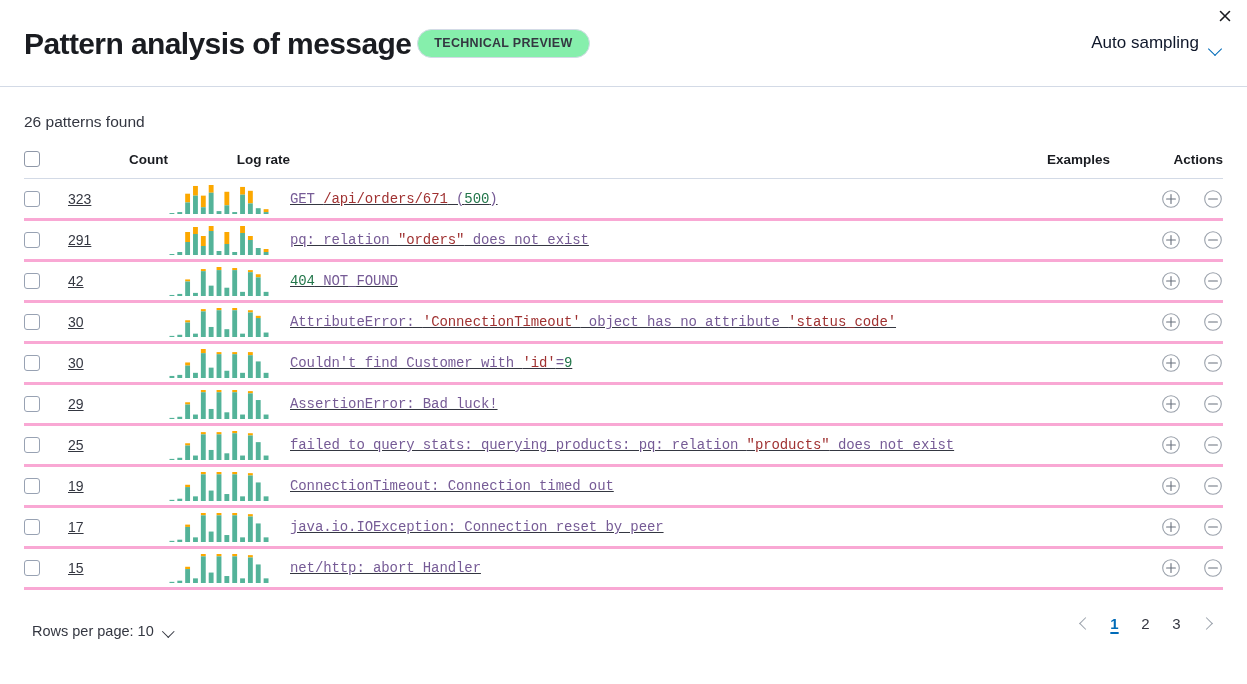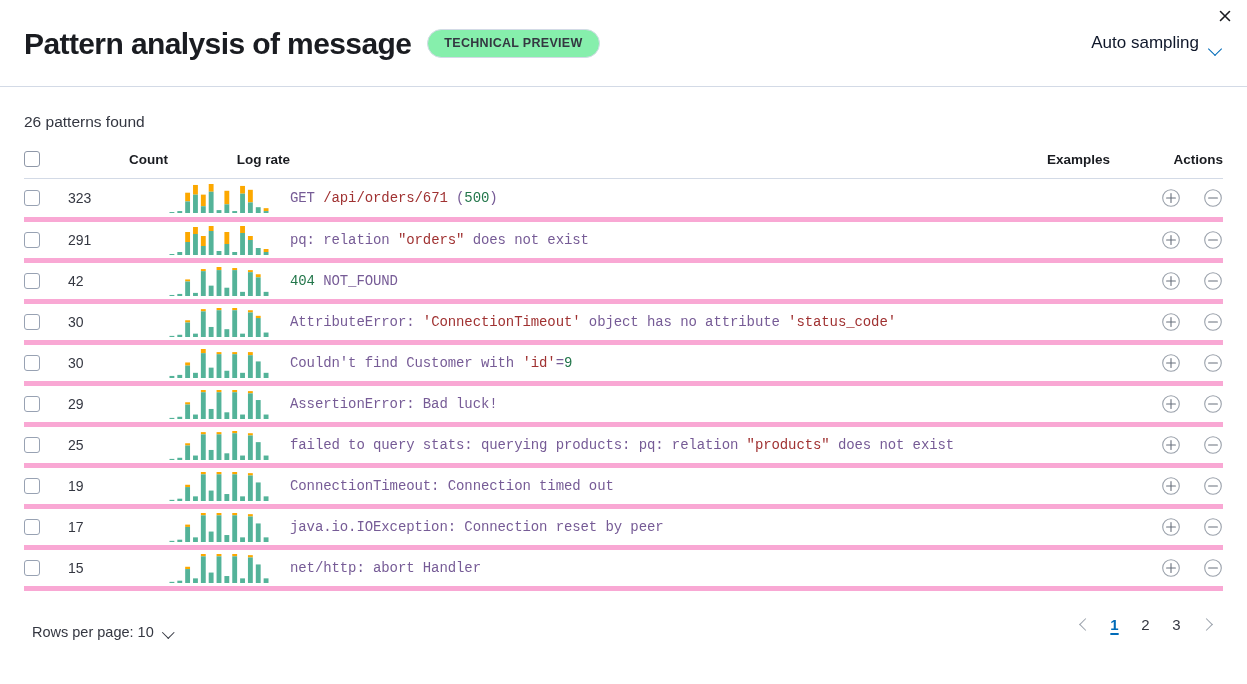--- a/index.html
+++ b/index.html
@@ -17,21 +17,21 @@
     position: relative;
     height: 87px;
     border-bottom: 1px solid #d3dae6;
     display: flex;
     align-items: center;
     padding: 0 24px;
   }
   .header-left {
     display: flex;
     align-items: center;
-    gap: 16px;
+    gap: 6px;
     flex: 1 1 auto;
     min-width: 0;
   }
   .page-title {
     font-size: 30px;
     font-weight: 700;
     letter-spacing: -0.6px;
     color: #1a1c21;
     white-space: nowrap;
     line-height: 1.1;
@@ -115,24 +115,25 @@
   }
   col.c-check  { width: 44px; }
   col.c-count  { width: 100px; }
   col.c-rate   { width: 122px; }
   col.c-ex     { width: 820px; }
   col.c-act    { width: 113px; }
 
   th.th-actions { text-align: right; padding-right: 2px; }
 
   table.patterns tbody td {
-    border-bottom: 5px solid #f9a8d4;
+    border-bottom: 3px solid #f9a8d4;
     height: 41px;
     padding: 0;
     vertical-align: middle;
+    text-decoration: underline;
   }
 
   .cb {
     width: 16px; height: 16px;
     border: 1px solid #98a2b3;
     border-radius: 3px;
     background: #fff;
     display: block;
     cursor: pointer;
     padding: 0;

